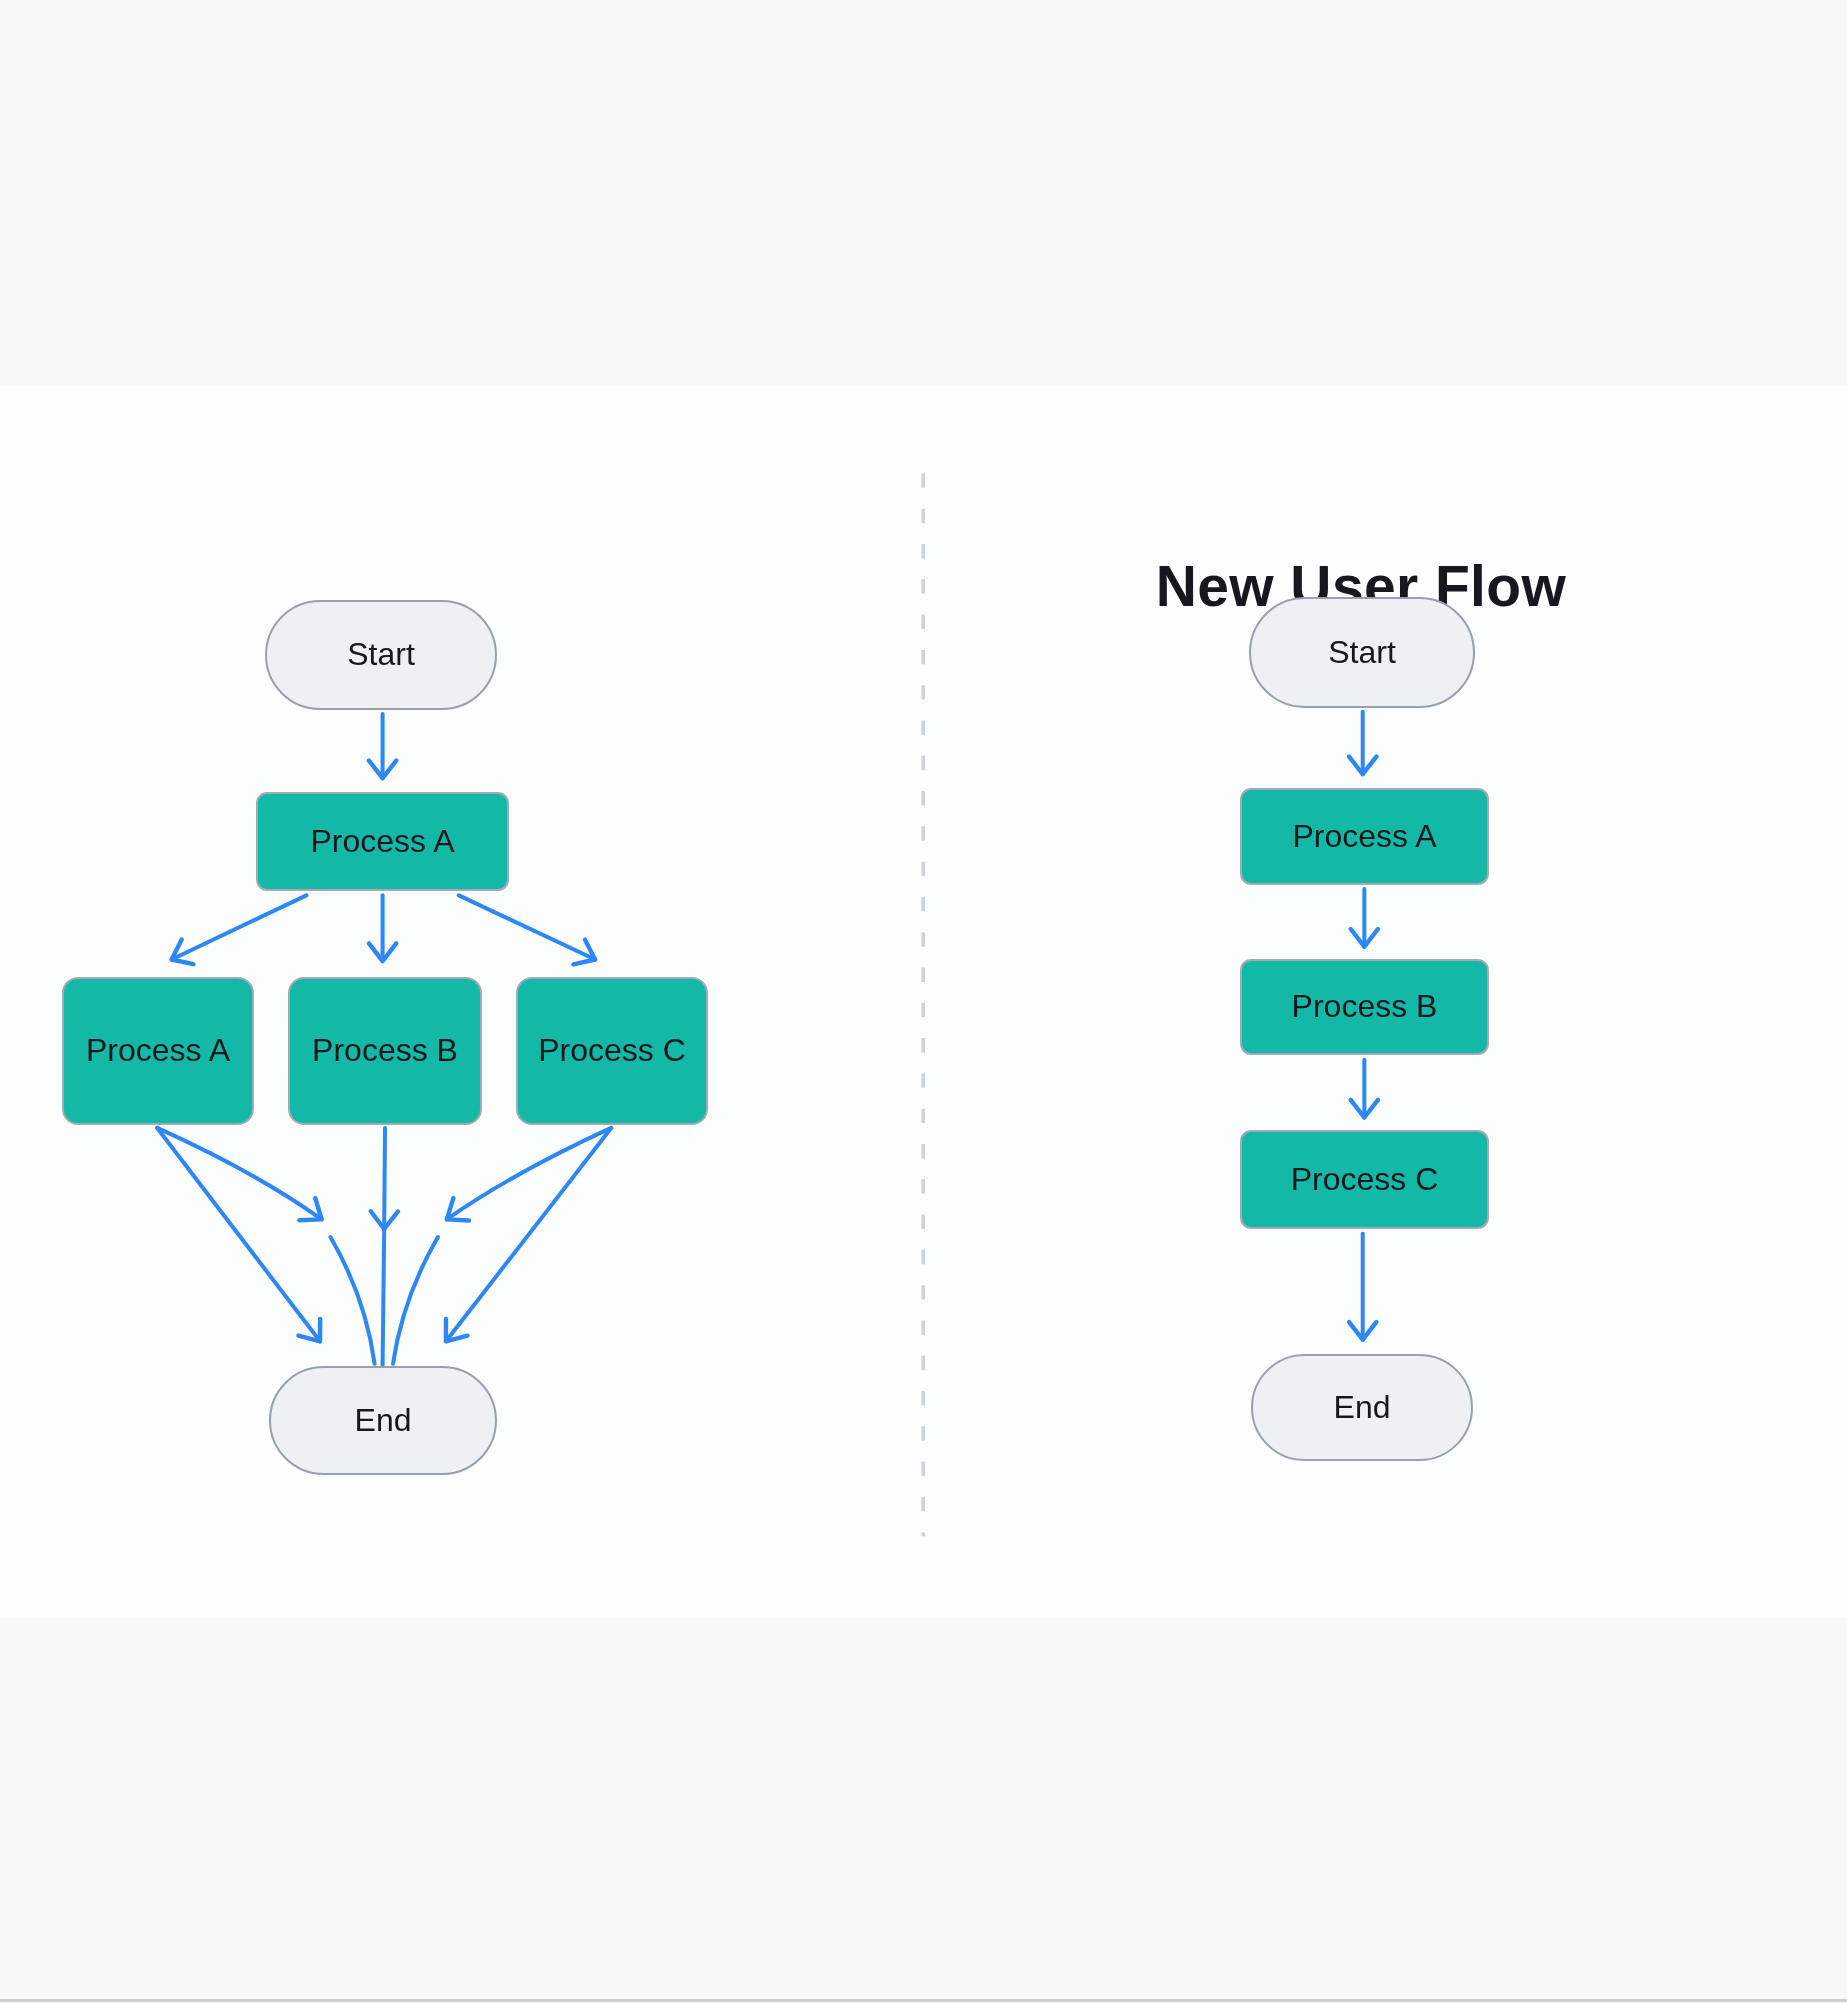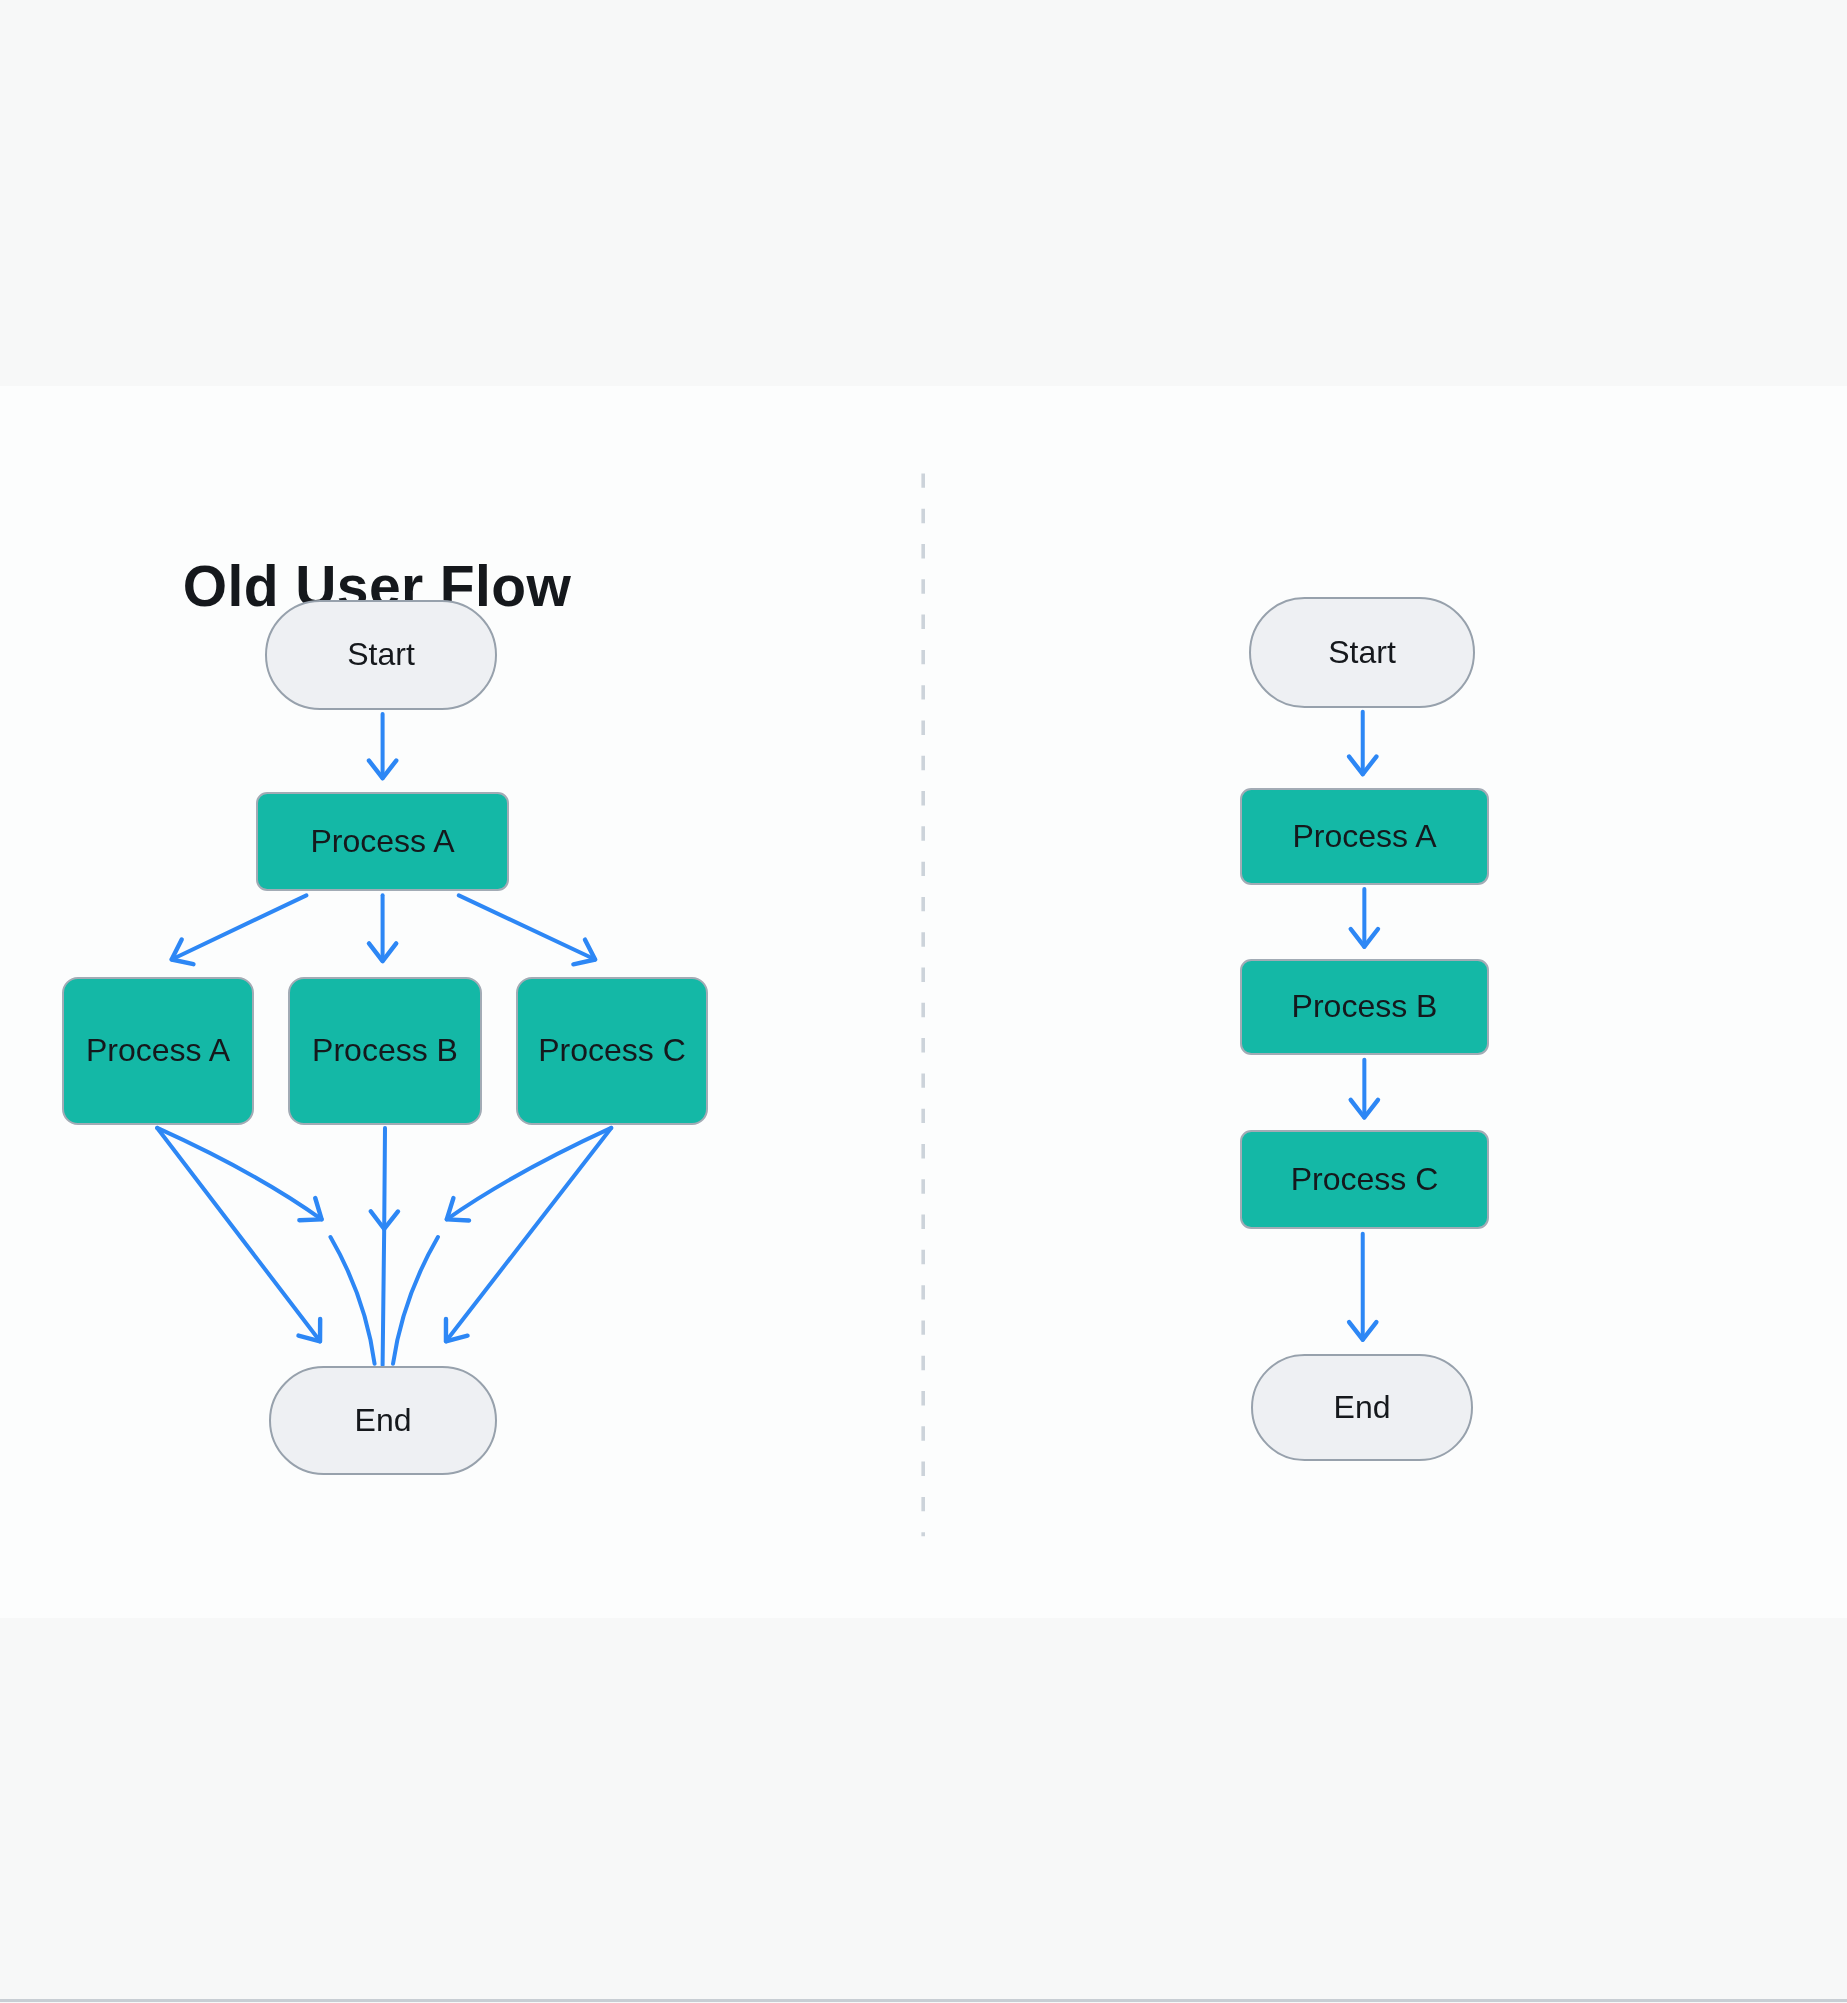--- a/index.html
+++ b/index.html
@@ -108,34 +108,34 @@
     </g>
 
     <g stroke="#2d87f5" stroke-width="5" fill="none" stroke-linecap="round">
       <path d="M1699,887 L1699,965" marker-end="url(#ah)"></path>
       <path d="M1701,1108 L1701,1180" marker-end="url(#ah)"></path>
       <path d="M1701,1321 L1701,1393" marker-end="url(#ah)"></path>
       <path d="M1699,1538 L1699,1670" marker-end="url(#ah)"></path>
     </g>
   </svg>
 
-  <div class="flow-title" style="left:377px; top:553px;">Old User Flow</div>
 
   <div class="node pill" style="left:265px; top:600px; width:232px; height:110px;">Start</div>
 
   <div class="node box" style="left:256px; top:792px; width:253px; height:99px;">Process A</div>
 
   <div class="node box branch" style="left:62px; top:977px; width:192px; height:148px;">Process A</div>
 
   <div class="node box branch" style="left:288px; top:977px; width:194px; height:148px;">Process B</div>
 
   <div class="node box branch" style="left:516px; top:977px; width:192px; height:148px;">Process C</div>
 
   <div class="node pill" style="left:269px; top:1366px; width:228px; height:109px;">End</div>
 
+  <div class="flow-title" style="left:1361px; top:553px;">New User Flow</div>
 
   <div class="node pill" style="left:1249px; top:597px; width:226px; height:111px;">Start</div>
 
   <div class="node box" style="left:1240px; top:788px; width:249px; height:97px;">Process A</div>
 
   <div class="node box" style="left:1240px; top:959px; width:249px; height:96px;">Process B</div>
 
   <div class="node box" style="left:1240px; top:1130px; width:249px; height:99px;">Process C</div>
 
   <div class="node pill" style="left:1251px; top:1354px; width:222px; height:107px;">End</div>

